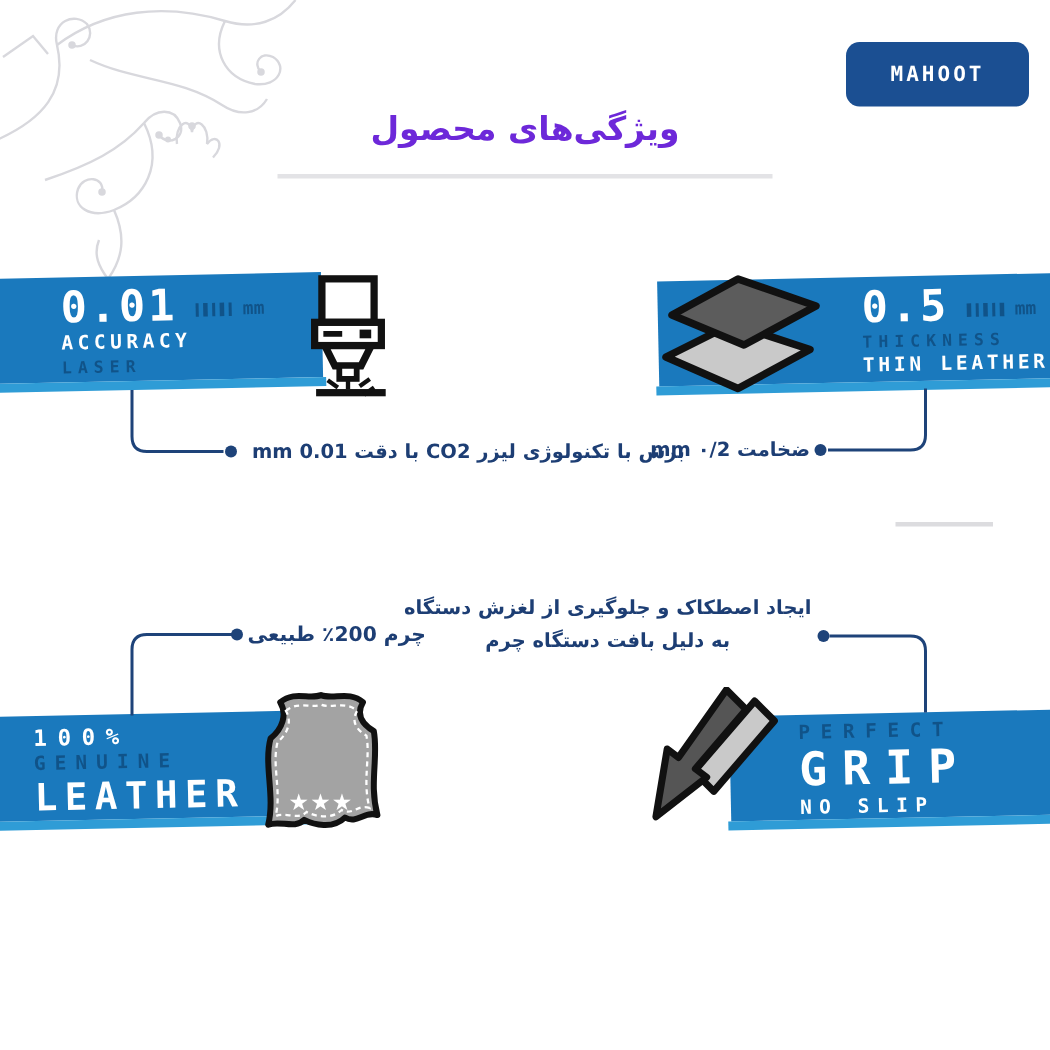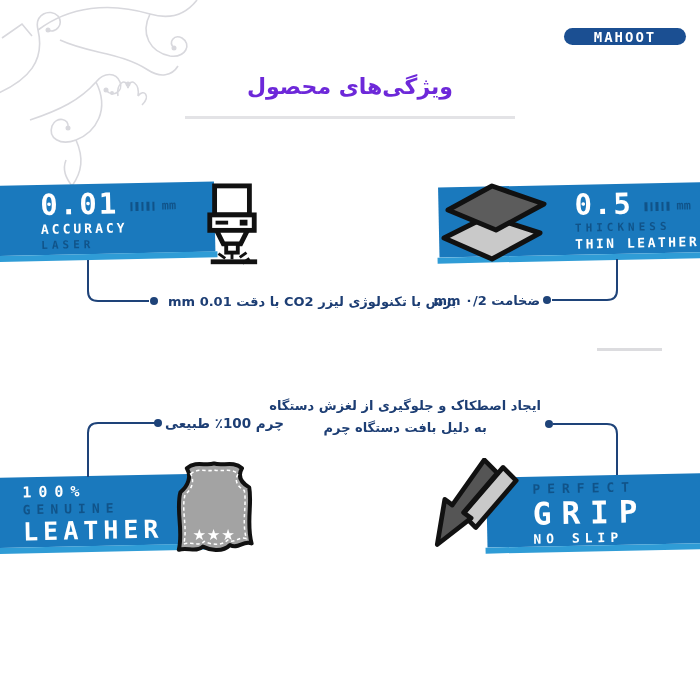--- a/index.html
+++ b/index.html
@@ -1,20 +1,20 @@
 <!DOCTYPE html>
 <html><head>
 <meta charset="utf-8">
 <style>
   html,body{margin:0;padding:0;background:#fff;}
   .canvas{position:relative;width:700px;height:700px;background:#ffffff;overflow:hidden;
           font-family:"DejaVu Sans", sans-serif;}
 
   
-  .logo{position:absolute;top:28px;right:14px;width:122px;height:17px;background:#1b4f92;
+  .logo{position:absolute;top:28px;right:14px;width:122px;height:43px;background:#1b4f92;
         border-radius:9px;display:flex;align-items:center;justify-content:center;cursor:pointer;}
   .logo span{color:#fff;font-family:"DejaVu Sans Mono",monospace;font-weight:bold;
              font-size:14px;letter-spacing:2px;}
   .title{position:absolute;top:74px;left:0;width:100%;text-align:center;color:#6d28d9;
          font-size:22px;font-weight:bold;direction:rtl;}
   .divider{position:absolute;top:116px;left:185px;width:330px;height:3px;background:#e3e3e6;}
   .deco-dash{position:absolute;top:348px;left:597px;width:65px;height:3px;background:#dcdcdf;}
   .ornament{position:absolute;top:0;left:0;}
 
   
@@ -201,19 +201,19 @@
     <g fill="#1e4379">
       <circle cx="154" cy="301" r="4"></circle>
       <circle cx="547" cy="300" r="4"></circle>
       <circle cx="158" cy="423" r="4"></circle>
       <circle cx="549" cy="424" r="4"></circle>
     </g>
   </svg>
 
   <div class="callout" id="callout-accuracy" lang="fa" dir="rtl">برش با تکنولوژی لیزر CO2 با دقت 0.01 mm</div>
   <div class="callout" id="callout-thickness" lang="fa" dir="rtl">ضخامت ۰/2 mm</div>
-  <div class="callout" id="callout-genuine" lang="fa" dir="rtl">چرم 100٪ طبیعی</div>
+  <div class="callout" id="callout-genuine" lang="fa" dir="rtl">چرم 200٪ طبیعی</div>
   <div class="callout" id="callout-grip" lang="fa" dir="rtl">
     <div class="l1">ایجاد اصطکاک و جلوگیری از لغزش دستگاه</div>
     <div class="l2">به دلیل بافت دستگاه چرم</div>
   </div>
 
 </div>
 
 </body></html>

